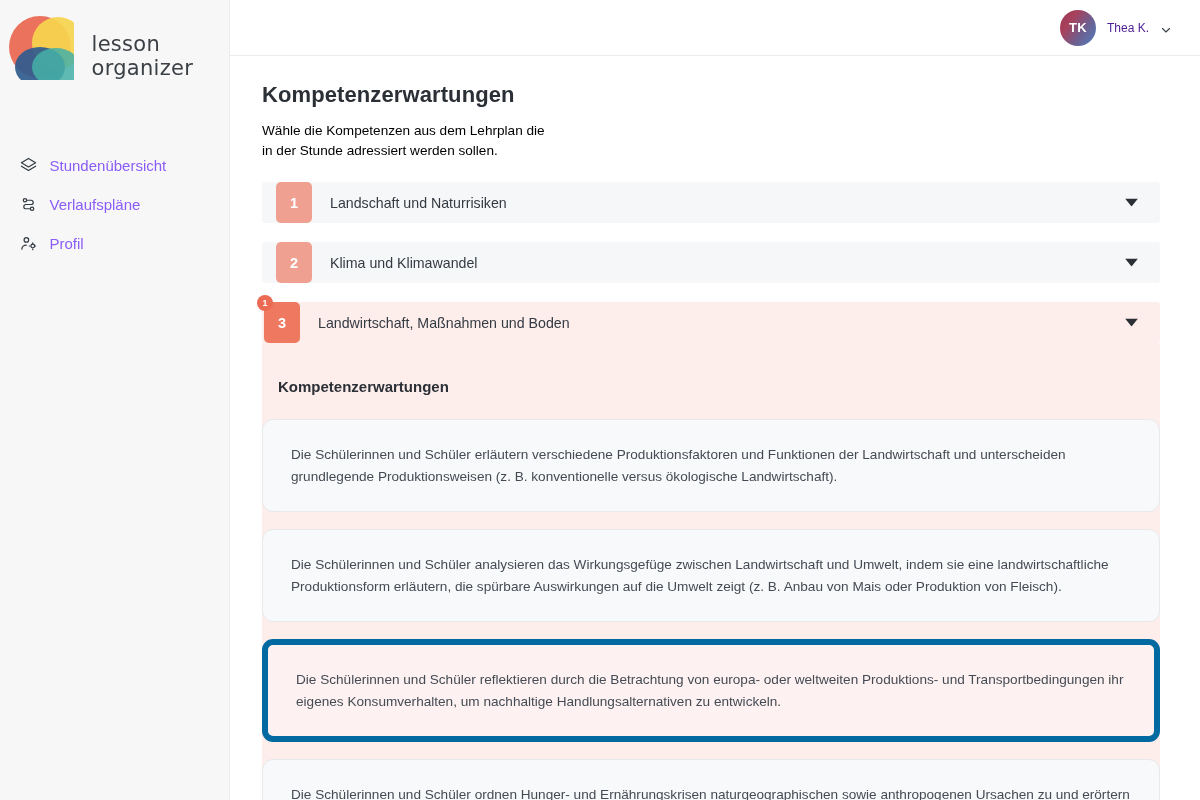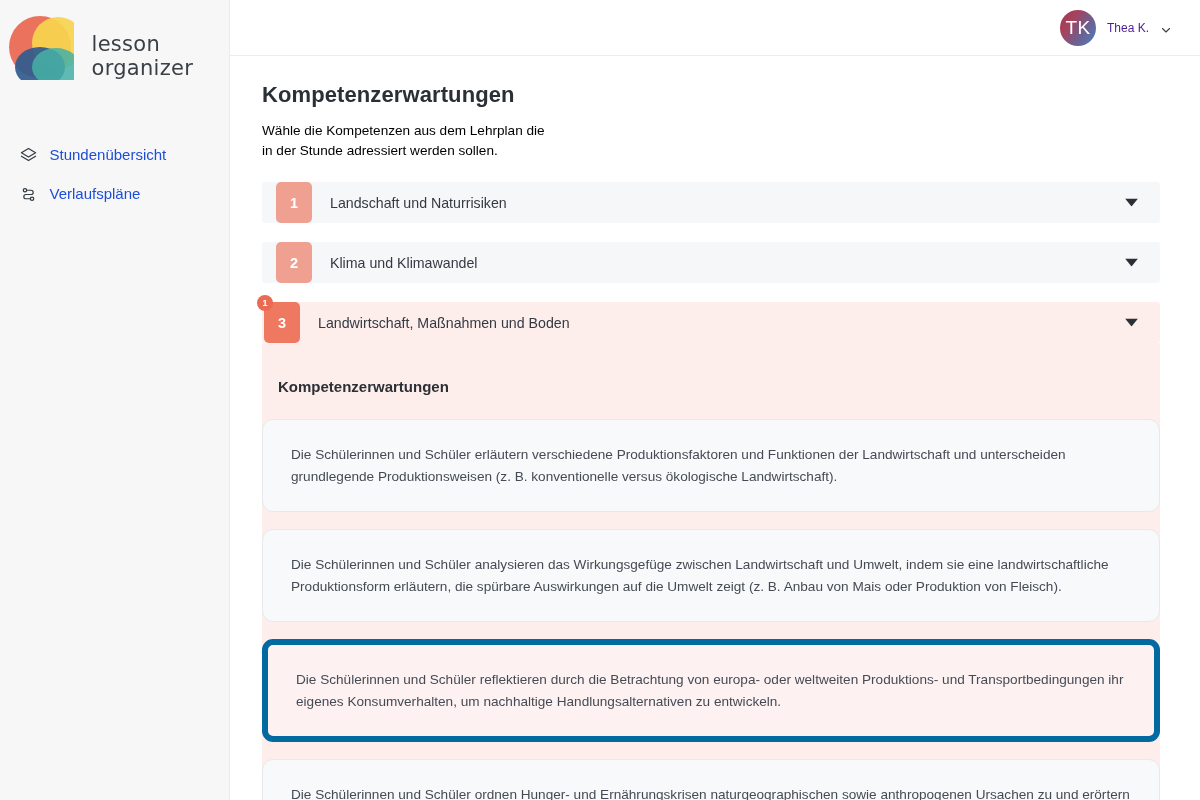--- a/index.html
+++ b/index.html
@@ -56,24 +56,24 @@
   }
 
   .nav {
     margin-top: 62px;
     width: 230px;
     padding-left: 20px;
   }
 
   .nav-item {
     display: flex;
-    align-items: flex-start;
+    align-items: center;
     height: 39px;
     gap: 12px;
-    color: #1d4ed8;
+    color: #8b5cf6;
     font-size: 15px;
     cursor: pointer;
   }
   .nav-icon {
     width: 18px;
     height: 18px;
     display: flex;
     align-items: center;
     justify-content: center;
     flex: 0 0 18px;
@@ -106,22 +106,22 @@
     gap: 11px;
     cursor: pointer;
   }
 
   .avatar {
     width: 36px;
     height: 36px;
     border-radius: 50%;
     background: linear-gradient(125deg, #9c3a52 0%, #a8415c 30%, #6d5f8f 62%, #4f7fc0 100%);
     color: #ffffff;
-    font-size: 19px;
-    font-weight: 400;
+    font-size: 13px;
+    font-weight: 700;
     display: flex;
     align-items: center;
     justify-content: center;
     letter-spacing: 0.4px;
   }
 
   .user-name {
     font-size: 12px;
     color: #4c1d95;
   }
@@ -311,20 +311,31 @@
         <span class="nav-icon">
           <svg width="17" height="17" viewBox="0 0 24 24" fill="none" stroke="#333a42" stroke-width="1.7" stroke-linecap="round" stroke-linejoin="round">
             <circle cx="7" cy="6" r="2.4"></circle>
             <circle cx="17" cy="18" r="2.4"></circle>
             <path d="M9.4 6h6.2a3 3 0 0 1 0 6H8.4a3 3 0 0 0 0 6h6.2"></path>
           </svg>
         </span>
         <span>Verlaufspläne</span>
       </div>
 
+      <div class="nav-item">
+        <span class="nav-icon">
+          <svg width="17" height="17" viewBox="0 0 24 24" fill="none" stroke="#333a42" stroke-width="1.7" stroke-linecap="round" stroke-linejoin="round">
+            <circle cx="9" cy="7" r="3.2"></circle>
+            <path d="M2.6 20c0-3.6 2.9-5.8 6.4-5.8"></path>
+            <circle cx="18" cy="15.5" r="2.6"></circle>
+            <path d="M18 12.2v-1M18 19.8v1M21 15.5h1M14 15.5h-1"></path>
+          </svg>
+        </span>
+        <span>Profil</span>
+      </div>
 
     </nav>
   </aside>
 
   <main class="main">
 
     <header class="topbar">
       <div class="user-chip">
         <div class="avatar">TK</div>
         <span class="user-name">Thea K.</span>

